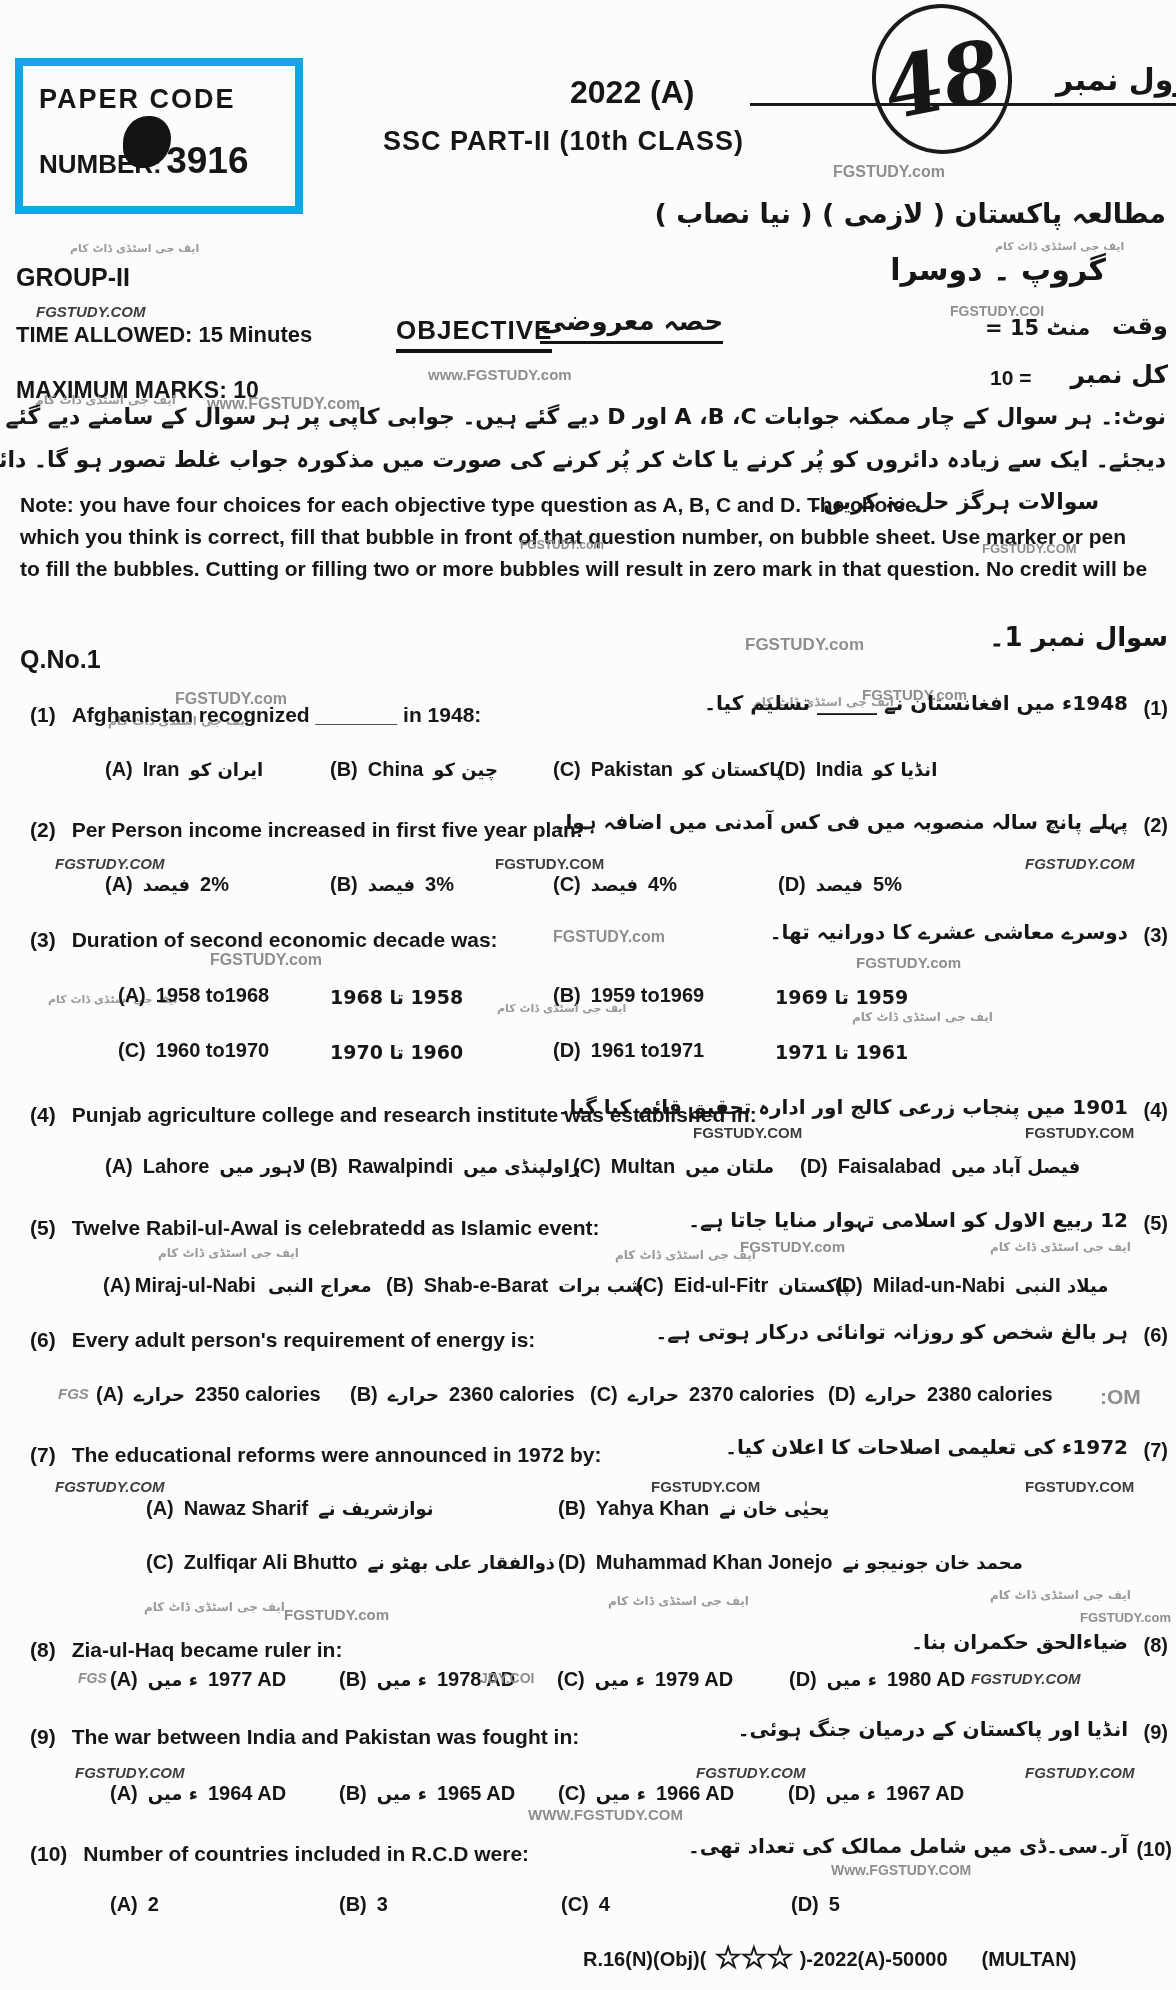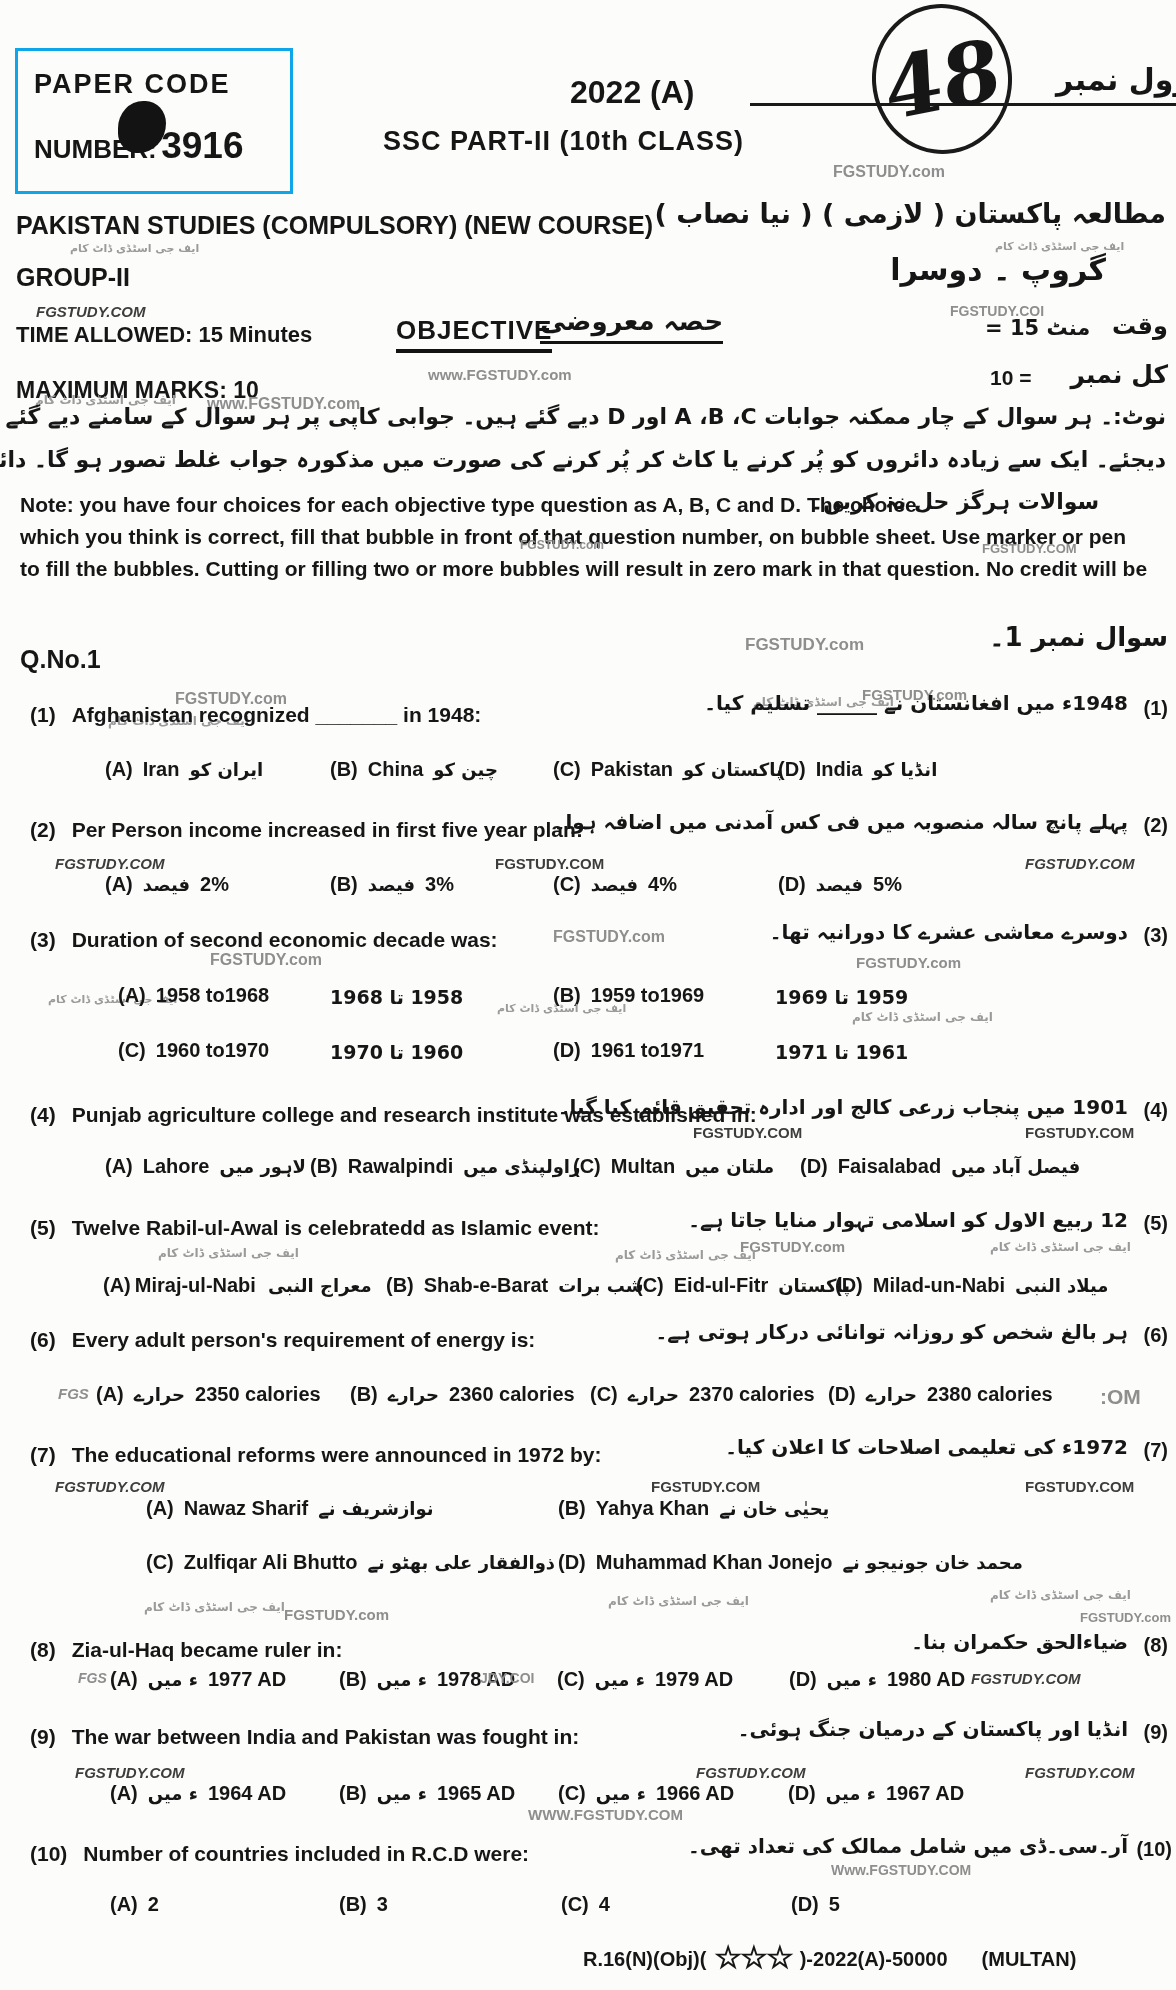--- a/index.html
+++ b/index.html
@@ -10,21 +10,21 @@
   .ur{font-family:"DejaVu Sans",sans-serif;font-weight:700;direction:rtl;unicode-bidi:isolate;}
   .ltr{direction:ltr;unicode-bidi:isolate;}
   .wm{color:#8e8e8e;font-weight:700;}
   .wmi{color:#3d3d3d;font-weight:700;font-style:italic;font-size:15px;}
   .wmu{color:#9a9a9a;font-weight:700;font-size:12px;direction:rtl;font-family:"DejaVu Sans",sans-serif;}
   .qen{display:flex;gap:16px;font-size:21px;}
   .qur{right:48px;font-size:20px;}
   .qnum{right:8px;font-size:20px;font-weight:700;}
   .opt{position:absolute;display:flex;gap:10px;align-items:baseline;font-size:20px;font-weight:700;}
   .opt .our{font-size:18px;}
-  .codebox{left:15px;top:48px;width:272px;height:140px;border:3px solid #0ea5e9;}
+  .codebox{left:15px;top:58px;width:272px;height:140px;border:8px solid #0ea5e9;}
   .blob{position:absolute;left:100px;top:50px;width:48px;height:52px;background:#131313;
         border-radius:55% 45% 60% 40%;}
   .circle{left:872px;top:4px;width:132px;height:142px;border:4px solid #1a1a1a;border-radius:50%;
           transform:rotate(-4deg);display:flex;align-items:center;justify-content:center;}
   .rollline{left:750px;top:103px;width:430px;height:3px;background:#1a1a1a;}
   .rollval{font-family:"DejaVu Serif",serif;font-size:84px;font-weight:700;transform:rotate(-7deg) skewX(-8deg);}
   .uline{border-bottom:4px solid #131313;padding-bottom:3px;}
   .uline2{border-bottom:3px solid #131313;padding-bottom:5px;}
   .noteur{right:10px;font-size:22px;}
   .noteen{left:20px;font-size:21px;font-weight:700;}
@@ -48,21 +48,20 @@
       <span class="en" style="font-size:26px;">NUMBER:</span>
       <span class="en" style="font-size:37px;">3916</span>
     </div>
     <div class="blob"></div>
   </div>
 
   <div class="abs en" style="left:570px;top:74px;font-size:32px;">2022 (A)</div>
   <div class="abs en" style="left:383px;top:126px;font-size:27px;letter-spacing:1px;">SSC PART-II (10th CLASS)</div>
   <div class="abs wm" style="left:833px;top:163px;font-size:16px;">FGSTUDY.com</div>
 
-  <div class="abs en" style="left:16px;top:211px;font-size:25px;">PAKISTAN STUDIES (COMPULSORY) (NEW COURSE)</div>
   <div class="abs ur" style="right:10px;top:198px;font-size:27px;">مطالعہ پاکستان ( لازمی )   ( نیا نصاب )</div>
   <div class="abs wmu" style="left:70px;top:242px;font-size:11px;">ایف جی اسٹڈی ڈاٹ کام</div>
   <div class="abs wmu" style="left:995px;top:240px;font-size:11px;">ایف جی اسٹڈی ڈاٹ کام</div>
 
   <div class="abs en" style="left:16px;top:263px;font-size:25px;">GROUP-II</div>
   <div class="abs ur" style="right:70px;top:252px;font-size:30px;">گروپ ۔ دوسرا</div>
 
   <div class="abs wmi" style="left:36px;top:303px;">FGSTUDY.COM</div>
   <div class="abs en" style="left:16px;top:322px;font-size:22px;">TIME ALLOWED: 15 Minutes</div>
   <div class="abs en uline" style="left:396px;top:315px;font-size:26px;letter-spacing:1px;">OBJECTIVE</div>

